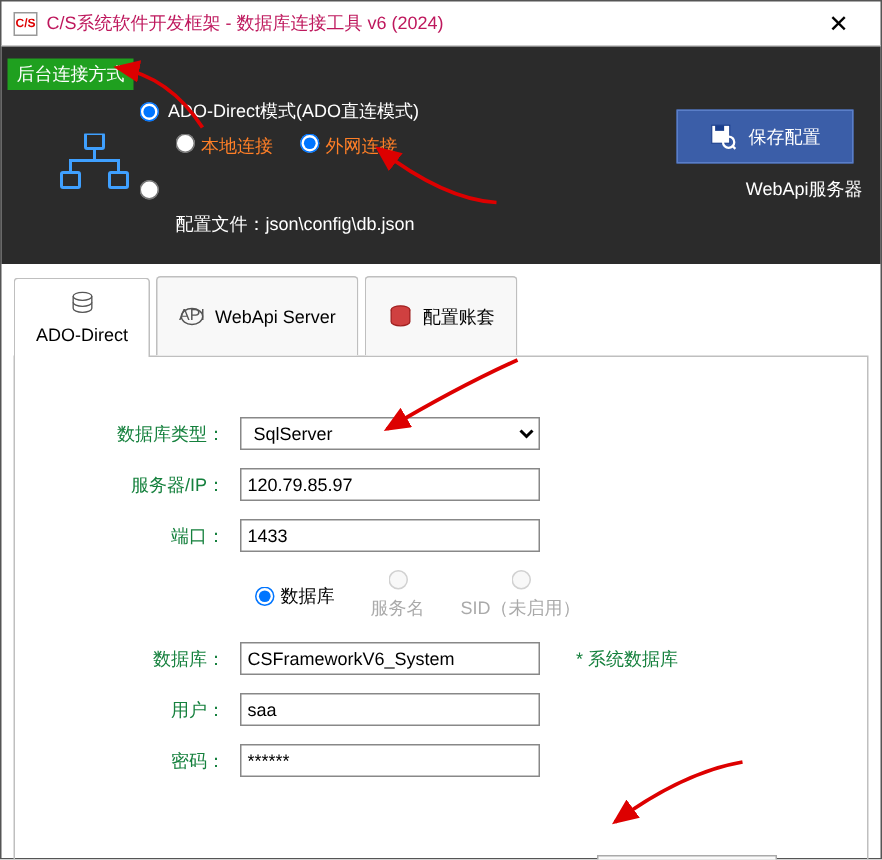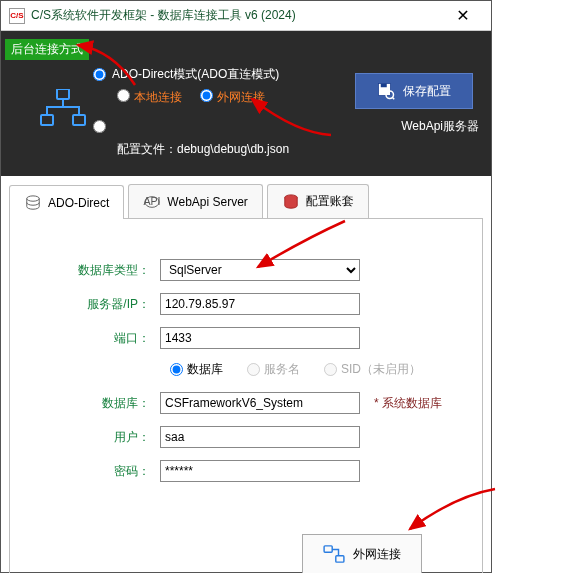--- a/index.html
+++ b/index.html
@@ -1,53 +1,53 @@
 <!DOCTYPE html>
 <html><head>
 <meta charset="utf-8">
 <style>
 * { box-sizing: border-box; margin: 0; padding: 0; font-family: "Microsoft YaHei", "SimSun", sans-serif; font-size: 12px; }
 body { background: #fff; }
-.window { width: 492px; height: 573px; border: 1px solid #555; position: relative; }
+.window { width: 588px; height: 573px; border: 1px solid #555; position: relative; }
 .titlebar { height: 30px; display: flex; align-items: center; padding: 0 8px; border-bottom: 1px solid #ccc; }
 .titlebar .app-icon { width: 16px; height: 16px; background: #fff; border: 1px solid #999; margin-right: 6px; display: flex; align-items: center; justify-content: center; font-size: 8px; font-weight: bold; color: #d00; }
-.titlebar .title { flex: 1; color: #14532d; }
+.titlebar .title { flex: 1; color: #be185d; }
 .titlebar .close { width: 40px; height: 28px; display: flex; align-items: center; justify-content: center; font-size: 16px; cursor: pointer; }
 
 .dark-panel { background: #2b2b2b; padding: 8px 12px 18px 4px; position: relative; }
 .badge { background: #1fa01f; color: #fff; padding: 2px 6px; display: inline-block; font-size: 12px; }
 .net-icon { position: absolute; left: 38px; top: 58px; }
 .net-icon svg { width: 48px; height: 40px; }
 .radio-group { margin-left: 88px; margin-top: 6px; color: #fff; }
 .radio-row { display: flex; align-items: center; margin: 6px 0; }
 .radio-row input[type=radio] { margin-right: 6px; }
 .sub-radios { margin-left: 24px; display: flex; gap: 18px; margin-top: 4px; }
 .sub-radios label { display: flex; align-items: flex-start; color: #ff7f27; }
 .sub-radios input { margin-right: 4px; }
 .config-path { color: #fff; margin-left: 112px; margin-top: 2px; }
 
 .save-btn { position: absolute; right: 18px; top: 42px; width: 118px; height: 36px; background: #3b5ea8; border: 1px solid #5a7ec8; color: #fff; display: flex; align-items: center; justify-content: center; gap: 8px; cursor: pointer; }
 .save-btn svg { width: 18px; height: 18px; }
 
 .content-area { padding: 8px; }
 .tabs { display: flex; border-bottom: 1px solid #bfbfbf; }
 .tab { padding: 8px 14px; border: 1px solid #bfbfbf; border-bottom: none; margin-right: 4px; display: flex; align-items: center; gap: 6px; background: #f8f8f8; cursor: pointer; border-radius: 3px 3px 0 0; }
-.tab.active { background: #fff; position: relative; top: 1px; }
+.tab.active { background: #fff; position: relative; top: 1px; flex-direction: column; }
 .tab svg { width: 18px; height: 16px; }
 
 .form-panel { border: 1px solid #bfbfbf; border-top: none; padding: 40px 30px 30px 30px; }
 .form-row { display: flex; align-items: center; margin-bottom: 12px; }
 .form-row .label { width: 120px; text-align: right; padding-right: 10px; color: #15803d; }
 .form-row input[type=text], .form-row input[type=password], .form-row select {
   width: 200px; height: 22px; border: 1px solid #888; padding: 0 4px; background: #fff;
 }
-.form-row .note { color: #7f1d1d; margin-left: 14px; }
+.form-row .note { color: #15803d; margin-left: 24px; }
 .db-radios { display: flex; gap: 24px; margin-left: 130px; margin-bottom: 14px; margin-top: 4px; }
 .db-radios label { display: flex; align-items: center; gap: 4px; }
-.db-radios .disabled { color: #aaa; }
+.db-radios .disabled { color: #aaa; flex-direction: column; }
 
 .test-btn { margin-left: auto; margin-right: 30px; margin-top: 40px; width: 120px; height: 40px; border: 1px solid #aaa; background: #fafafa; display: flex; align-items: center; justify-content: center; gap: 8px; cursor: pointer; }
 .test-btn svg { width: 22px; height: 18px; }
 
 .arrow { position: absolute; pointer-events: none; }
 .arrow svg { overflow: visible; }
 </style>
 </head>
 <body>
 
@@ -85,21 +85,21 @@
           <input type="radio" name="conn" checked="" style="">
           <span>外网连接</span>
         </label>
       </div>
       <div class="radio-row" style="margin-top:12px;justify-content:space-between;">
         <input type="radio" name="mode" style="">
         <span>WebApi服务器</span>
       </div>
     </div>
     <div class="config-path">
-      <span>配置文件：</span><span>debug\debug\db.json</span>
+      <span>配置文件：</span><span>json\config\db.json</span>
     </div>
 
     <div class="save-btn">
       <svg viewBox="0 0 24 24">
         <rect x="2" y="2" width="16" height="16" fill="#fff" stroke="#1a3e8c"></rect>
         <rect x="5" y="2" width="8" height="5" fill="#1a3e8c"></rect>
         <circle cx="17" cy="17" r="5" fill="none" stroke="#fff" stroke-width="2"></circle>
         <line x1="20" y1="20" x2="23" y2="23" stroke="#fff" stroke-width="2"></line>
       </svg>
       <span>保存配置</span>

